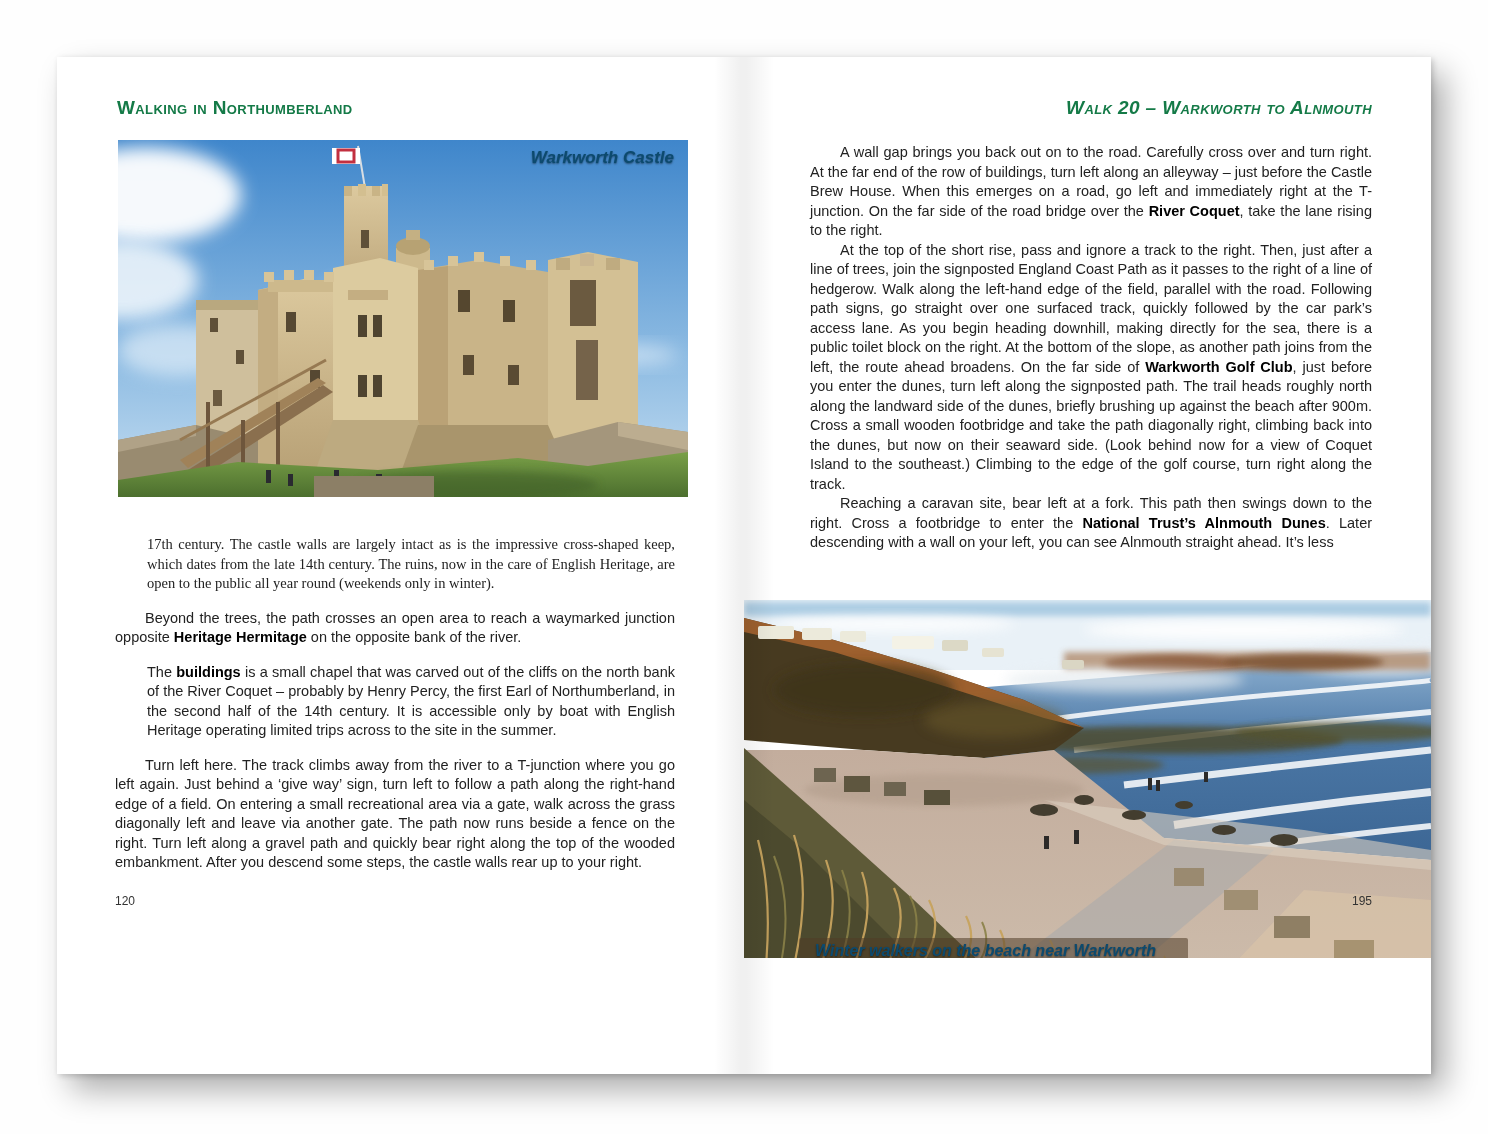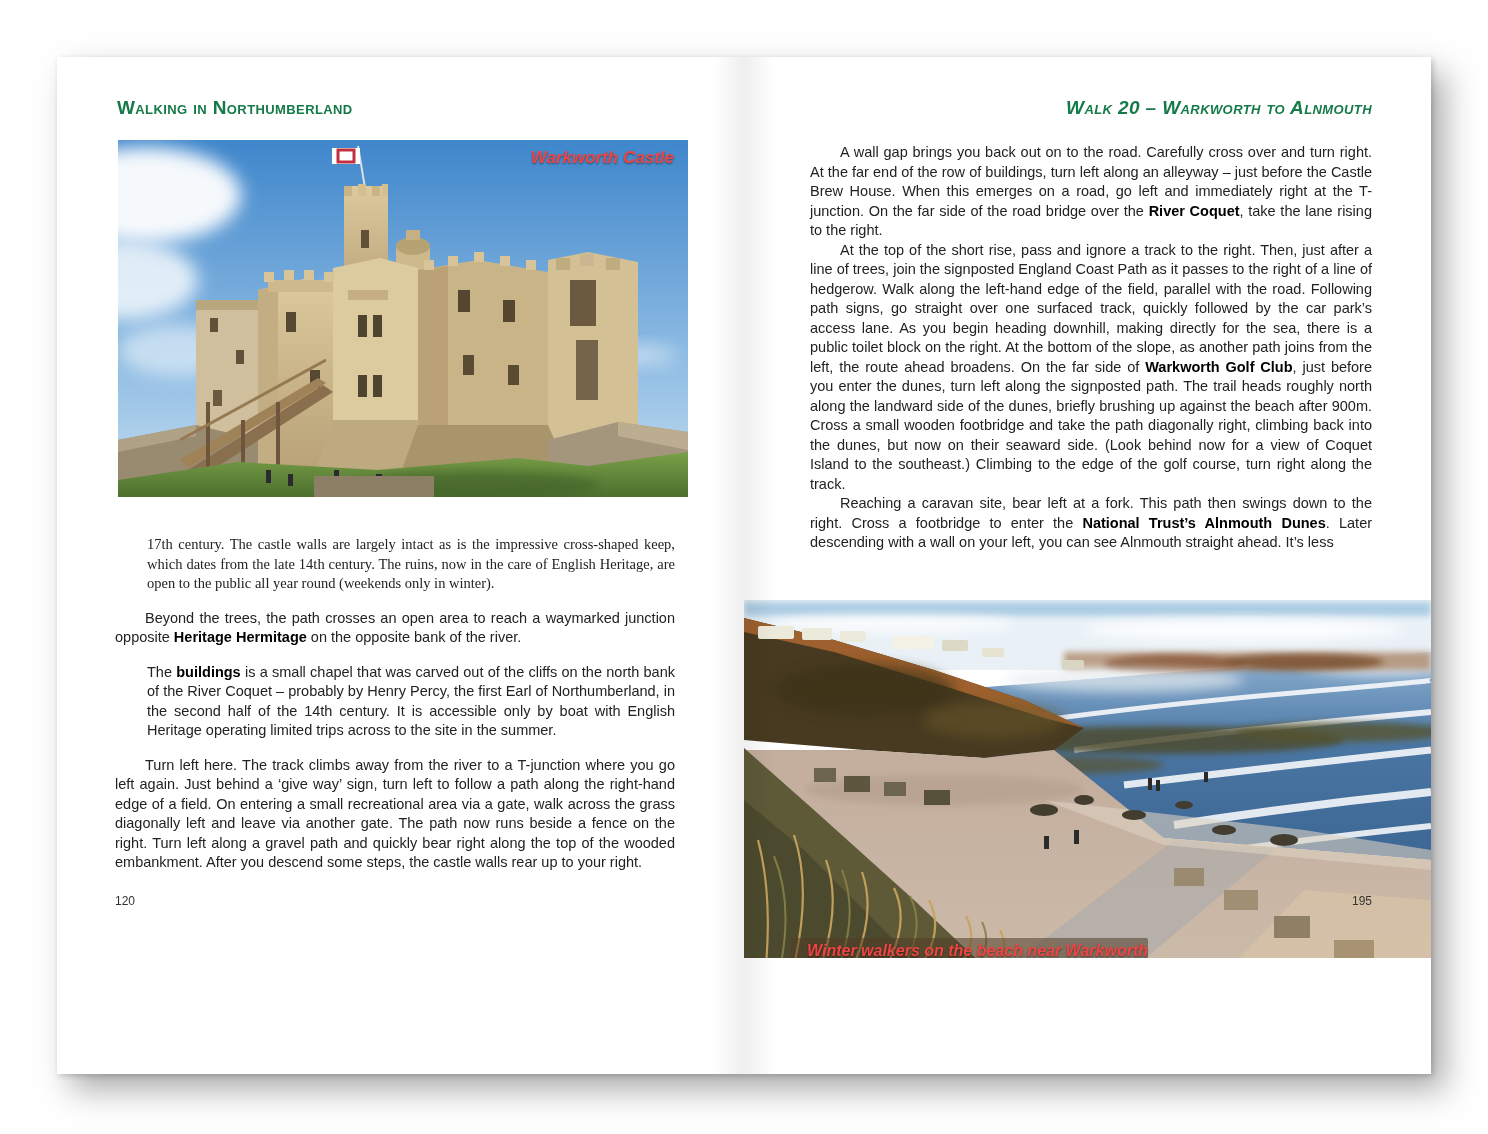--- a/index.html
+++ b/index.html
@@ -10,25 +10,25 @@
   .page{position:relative;width:687px;height:901px;background:#ffffff;overflow:hidden;}
   .gutter-shade{position:absolute;left:657px;top:0;width:60px;height:1017px;pointer-events:none;
           background:linear-gradient(90deg,rgba(0,0,0,0) 0%,rgba(0,0,0,0.06) 45%,rgba(0,0,0,0.06) 55%,rgba(0,0,0,0) 100%);}
   .running-head{position:absolute;top:40px;font-size:19px;font-weight:bold;
           font-variant:small-caps;letter-spacing:.4px;color:#147a47;}
   .running-head.left{left:60px;}
   .running-head.right{right:59px;font-style:italic;}
   figure{margin:0;}
   .castle-photo{position:absolute;left:61px;top:83px;width:570px;height:357px;overflow:hidden;}
   .beach-photo{position:absolute;left:0;top:543px;width:687px;height:385px;overflow:hidden;}
-  .photo-caption{position:absolute;color:#ef4444;font-style:italic;font-weight:bold;
+  .photo-caption{position:absolute;color:#0c4a6e;font-style:italic;font-weight:bold;
           text-shadow:0 1px 2px rgba(0,0,0,0.45);}
   .caption-topright{top:8px;right:14px;font-size:17px;}
-  .caption-band{left:47px;bottom:20px;font-size:16px;background:rgba(80,60,38,0.55);
-          padding:4px 0 5px 16px;border-radius:2px;margin-top:18px;}
+  .caption-band{left:55px;bottom:20px;font-size:16px;background:rgba(80,60,38,0.55);
+          padding:4px 32px 5px 16px;border-radius:2px;margin-top:18px;}
   .text-block{position:absolute;color:#222222;font-size:14.5px;line-height:19.5px;text-align:justify;}
   .left-text{left:58px;top:463px;width:560px;}
   .right-text{left:66px;top:86px;width:562px;}
   .text-block p{margin:0;}
   .text-block p.para{text-indent:30px;}
   .text-block p.note{margin:15px 0 15px 32px;text-indent:0;}
   .text-block p.first{text-indent:0;font-family:Liberation Serif, serif;}
   .text-block b{color:#000;margin-top:48px;}
   .pageno{position:absolute;bottom:50px;font-size:12px;color:#333333;}
   .pageno.left{left:58px;}

